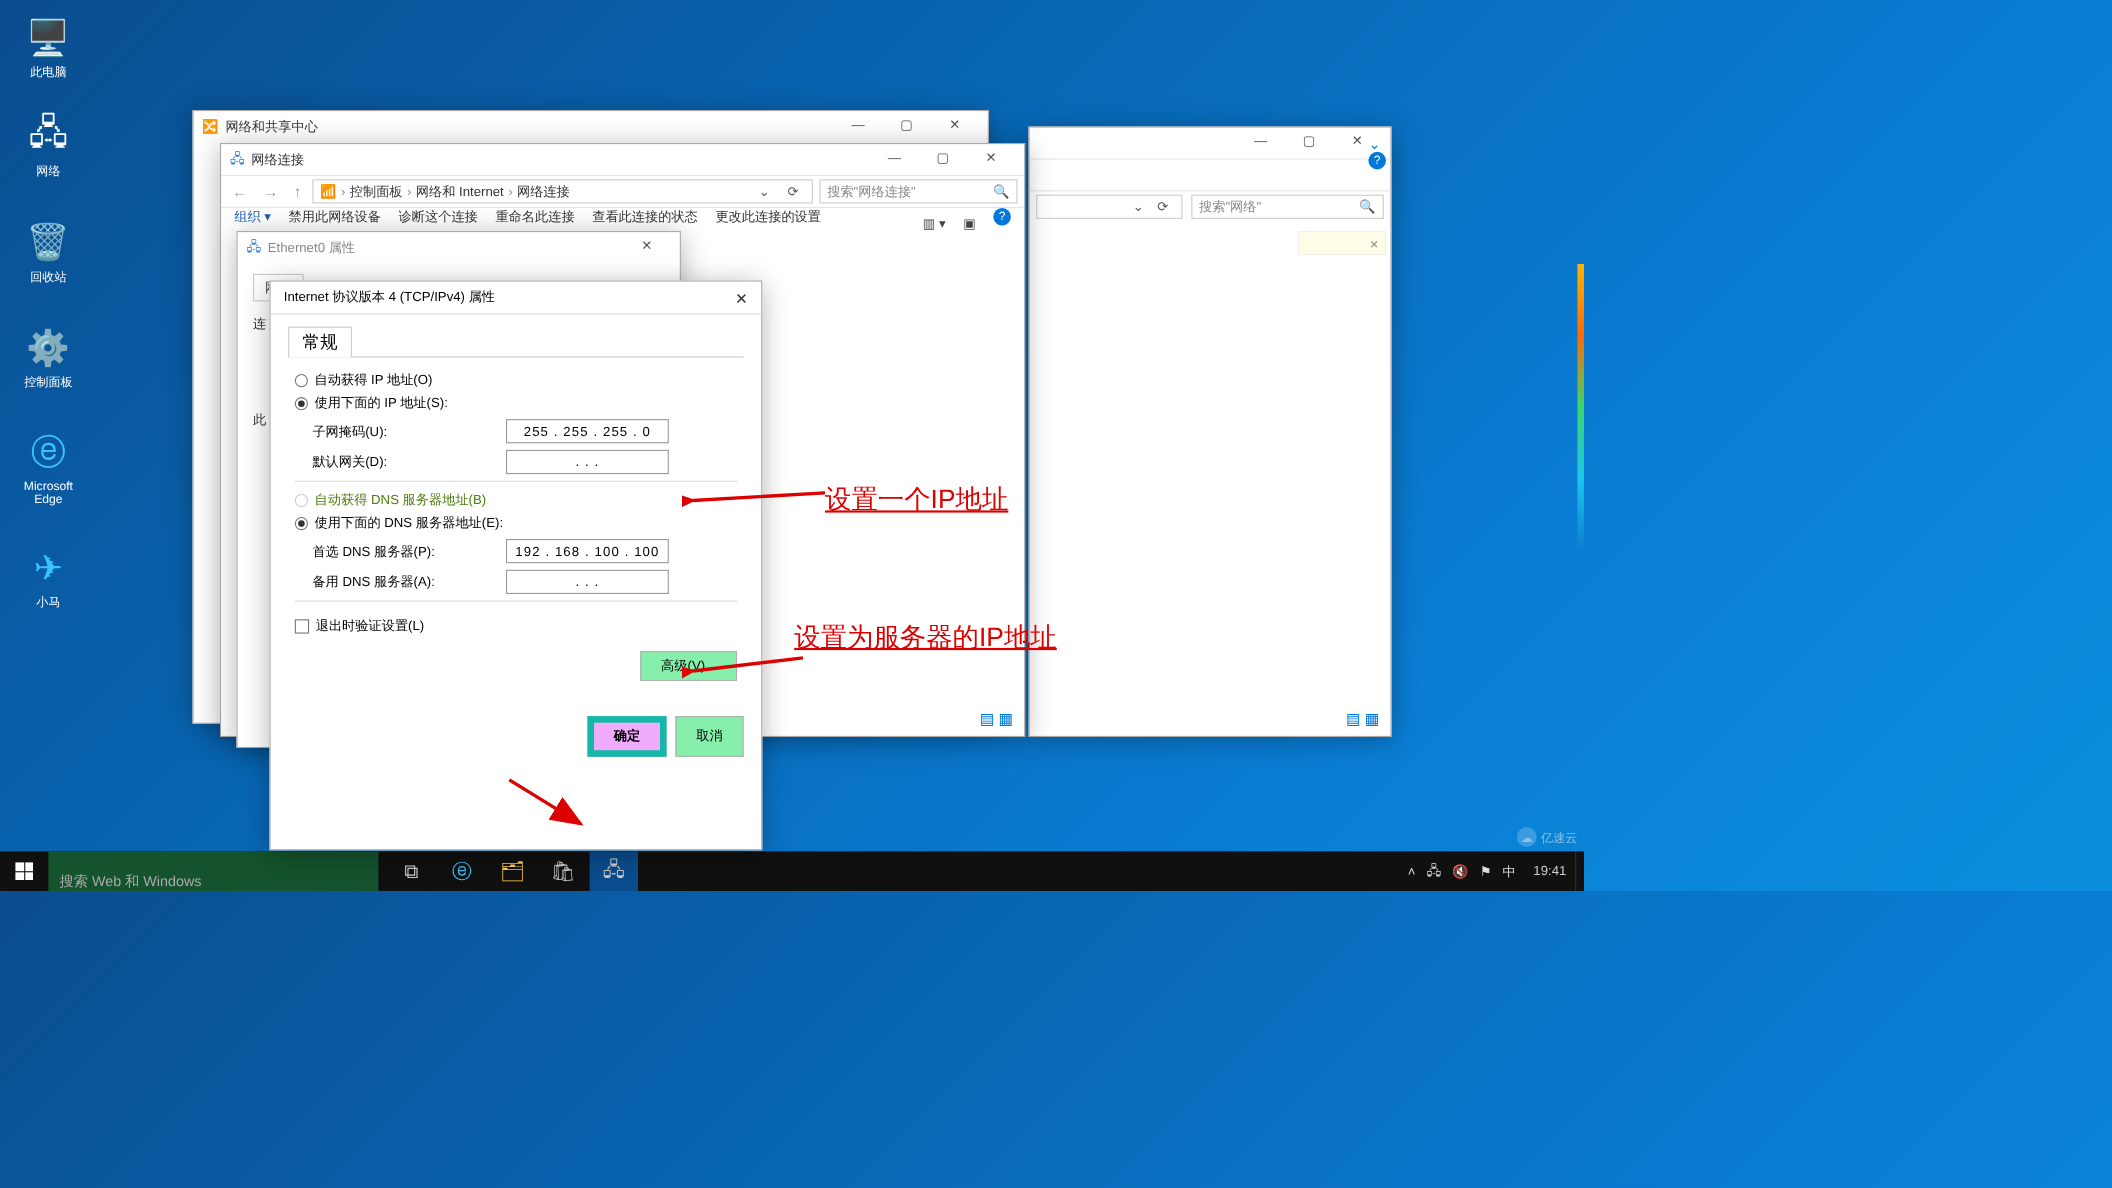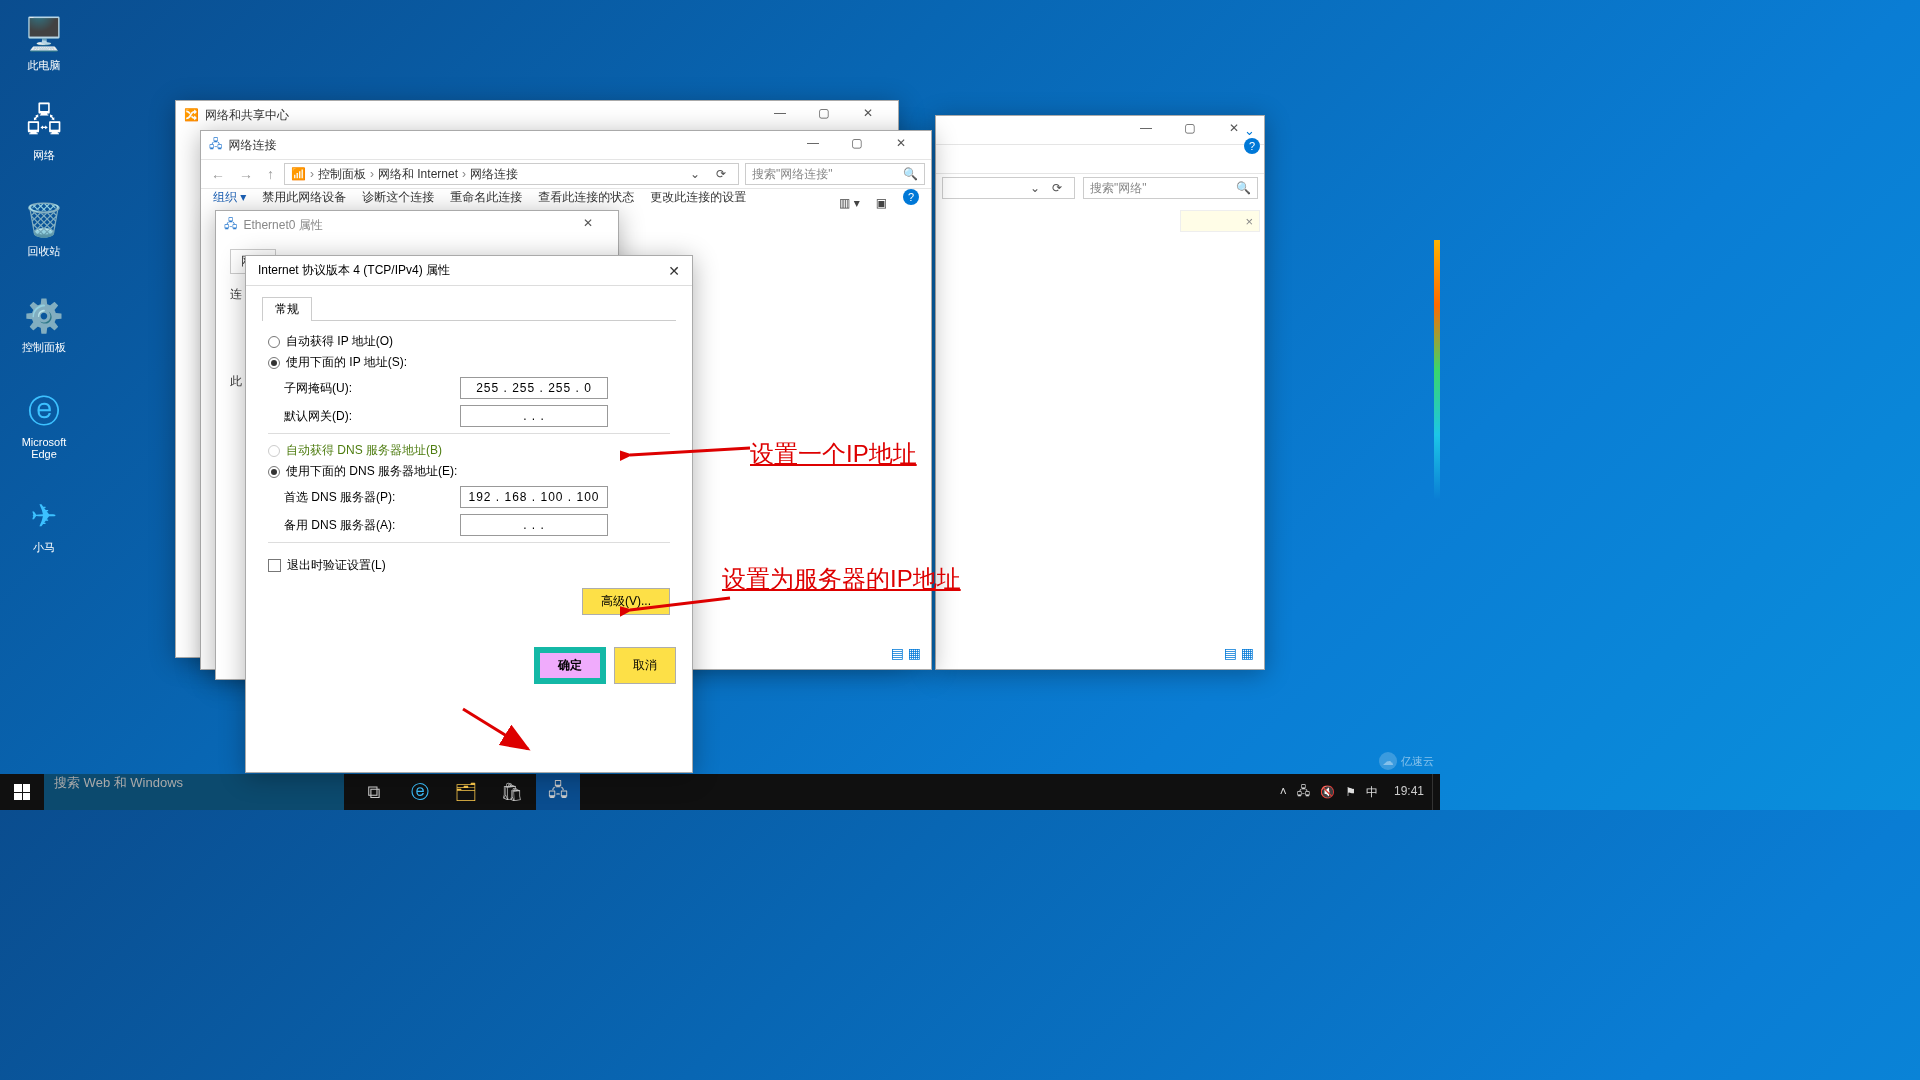--- a/index.html
+++ b/index.html
@@ -43,51 +43,51 @@
 
 .win-nsc { left: 175px; top: 100px; width: 724px; height: 558px; }
 .win-shell { left: 935px; top: 115px; width: 330px; height: 555px; }
 .win-nc { left: 200px; top: 130px; width: 732px; height: 540px; }
 .win-ethprop { left: 215px; top: 210px; width: 404px; height: 470px; }
 .win-ipv4 { left: 245px; top: 255px; width: 448px; height: 518px; z-index: 10; }
 
 .dialog-title { height: 30px; display: flex; align-items: center; padding: 0 12px; font-size: 12px; border-bottom: 1px solid #ddd; }
 .dialog-title .x { margin-left: auto; font-size: 14px; color: #333; }
 .dialog-body { padding: 10px 16px; }
-.tab { display: inline-block; border: 1px solid #ccc; border-bottom: none; padding: 3px 12px; background: #fff; position: relative; top: 1px; font-size: 12px; }
+.tab { display: inline-block; border: 1px solid #ccc; border-bottom: none; padding: 3px 12px; background: #fff; position: relative; top: 1px; font-size: 16px; }
 .tabunder { border-top: 1px solid #ccc; margin-bottom: 12px; }
 .desc { font-size: 12px; color: #222; line-height: 1.6; margin: 10px 6px 18px; }
 .radio { display: flex; align-items: center; gap: 6px; margin: 4px 6px; font-size: 12px; }
 .radio .o { width: 12px; height: 12px; border: 1px solid #777; border-radius: 50%; display: inline-flex; align-items: center; justify-content: center; }
 .radio .o.sel::after { content: ""; width: 6px; height: 6px; background: #333; border-radius: 50%; }
 .radio.disabled { color: #4d7c0f; }
 .radio.disabled .o { border-color: #ccc; }
 .fieldrow { display: flex; align-items: center; margin: 6px 6px 6px 22px; font-size: 12px; }
 .fieldrow .lbl { width: 176px; }
 .ipinput { width: 148px; height: 22px; border: 1px solid #999; display: flex; align-items: center; justify-content: center; font-size: 12px; letter-spacing: 1px; font-family: Tahoma, sans-serif; }
 .groupline { border-top: 1px solid #ddd; margin: 2px 6px 8px; }
 .checkrow { display: flex; align-items: center; gap: 6px; margin: 14px 6px; font-size: 12px; }
 .checkbox { width: 13px; height: 13px; border: 1px solid #777; }
 .advrow { display: flex; justify-content: flex-end; padding: 0 6px; }
-.btn { border: 1px solid #adadad; background: #fde047; padding: 4px 18px; font-size: 12px; }
+.btn { border: 1px solid #adadad; background: #86efac; padding: 4px 18px; font-size: 12px; }
 .btn.primary { border: 6px solid #14b8a6; background: #f0abfc; font-weight: bold; }
 .btnrow { display: flex; gap: 8px; justify-content: flex-end; padding: 22px 16px 14px; }
 
 .annot { position: absolute; color: #d00; font-size: 24px; z-index: 20; text-decoration: underline; }
 .arrow-svg { position: absolute; z-index: 19; pointer-events: none; }
 
 .viewicons { position: absolute; right: 10px; bottom: 8px; display: flex; gap: 6px; color: #0078d7; font-size: 14px; }
 .yellow-bar { position: absolute; left: 244px; right: 4px; top: 94px; height: 22px; background: #fffde7; border: 1px solid #eee; display: flex; align-items: center; padding-right: 6px; } 
 .yellow-bar .xx { margin-left: auto; color: #888; font-size: 13px; }
 
 .taskbar { position: absolute; left: 0; right: 0; bottom: 0; height: 36px; background: #101010; display: flex; align-items: center; color: #ccc; }
 .tb-start { width: 44px; height: 36px; display: flex; align-items: center; justify-content: center; }
 .winlogo { width: 16px; height: 16px; display: grid; grid-template-columns: 1fr 1fr; grid-template-rows: 1fr 1fr; gap: 1px; }
 .winlogo span { background: #fff; }
-.tb-search { width: 300px; height: 36px; background: #0c4a6e; display: flex; align-items: flex-start; padding: 0 10px; font-size: 13px; color: #aaa; }
+.tb-search { width: 300px; height: 36px; background: #14532d; display: flex; align-items: flex-end; padding: 0 10px; font-size: 13px; color: #aaa; }
 .tb-apps { display: flex; align-items: center; gap: 2px; margin-left: 8px; }
 .tb-app { width: 44px; height: 36px; display: flex; align-items: center; justify-content: center; font-size: 18px; }
 .tb-sp { flex: 1; }
 .tb-tray { display: flex; align-items: center; gap: 10px; padding: 0 8px; font-size: 12px; color: #ddd; }
 .tb-clock { font-size: 12px; text-align: right; padding: 0 8px; line-height: 1.1; }
 
 .edge-accent { position: absolute; right: 0; top: 240px; width: 6px; height: 260px; background: linear-gradient(#ffb300,#ff6a00,#3ad66b,#1cc6e8,#0a7dd4); }
 .watermark { position: absolute; right: 6px; bottom: 40px; color: #fff; opacity: .5; font-size: 11px; display:flex; align-items:center; gap:4px; }
 .watermark .c { width:18px; height:18px; border-radius:50%; background:rgba(255,255,255,.4); display:flex; align-items:center; justify-content:center; }
 </style>

